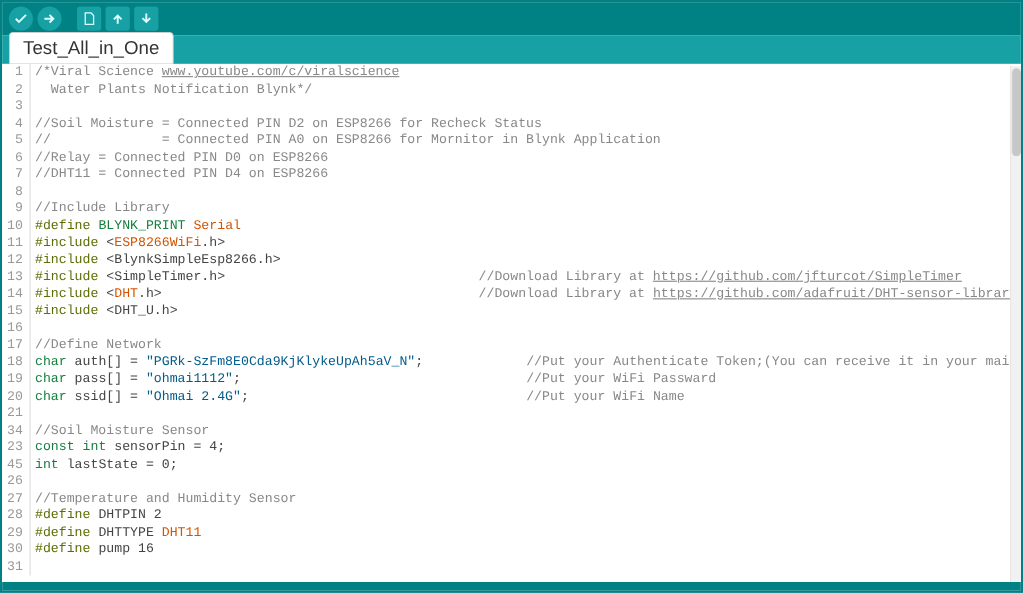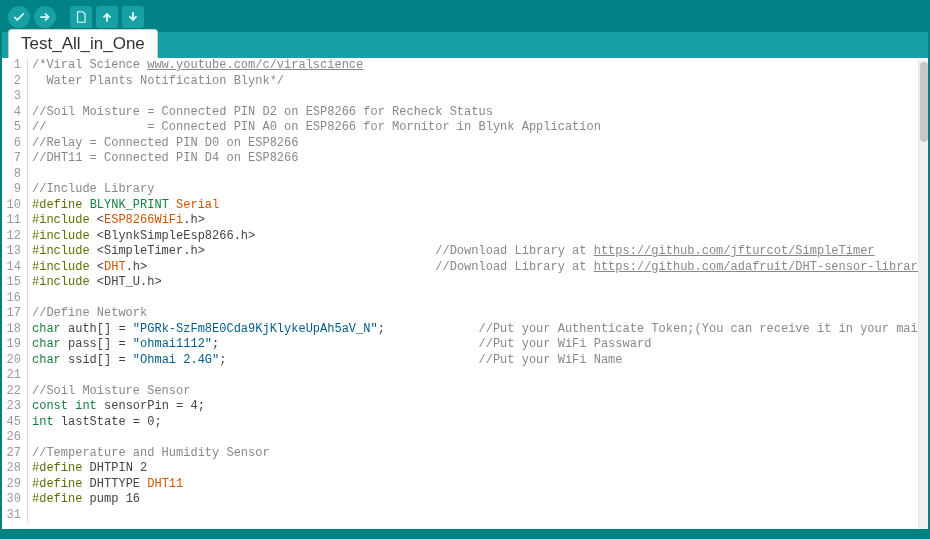--- a/index.html
+++ b/index.html
@@ -172,21 +172,21 @@
       <div class="code-line"><div class="gutter">12</div><div class="code"><span class="c-pp">#include</span><span> &lt;BlynkSimpleEsp8266.h&gt;</span></div></div>
       <div class="code-line"><div class="gutter">13</div><div class="code"><span class="c-pp">#include</span><span> &lt;SimpleTimer.h&gt;                                </span><span class="c-comment">//Download Library at </span><span class="c-link">https://github.com/jfturcot/SimpleTimer</span></div></div>
       <div class="code-line"><div class="gutter">14</div><div class="code"><span class="c-pp">#include</span><span> &lt;</span><span class="c-type">DHT</span><span>.h&gt;                                        </span><span class="c-comment">//Download Library at </span><span class="c-link">https://github.com/adafruit/DHT-sensor-library</span></div></div>
       <div class="code-line"><div class="gutter">15</div><div class="code"><span class="c-pp">#include</span><span> &lt;DHT_U.h&gt;</span></div></div>
       <div class="code-line"><div class="gutter">16</div><div class="code"></div></div>
       <div class="code-line"><div class="gutter">17</div><div class="code"><span class="c-comment">//Define Network</span></div></div>
       <div class="code-line"><div class="gutter">18</div><div class="code"><span class="c-kw">char</span><span> auth[] = </span><span class="c-str">"PGRk-SzFm8E0Cda9KjKlykeUpAh5aV_N"</span><span>;             </span><span class="c-comment">//Put your Authenticate Token;(You can receive it in your mail box)</span></div></div>
       <div class="code-line"><div class="gutter">19</div><div class="code"><span class="c-kw">char</span><span> pass[] = </span><span class="c-str">"ohmai1112"</span><span>;                                    </span><span class="c-comment">//Put your WiFi Passward</span></div></div>
       <div class="code-line"><div class="gutter">20</div><div class="code"><span class="c-kw">char</span><span> ssid[] = </span><span class="c-str">"Ohmai 2.4G"</span><span>;                                   </span><span class="c-comment">//Put your WiFi Name</span></div></div>
       <div class="code-line"><div class="gutter">21</div><div class="code"></div></div>
-      <div class="code-line"><div class="gutter">22</div><div class="code"><span class="c-comment">//Soil Moisture Sensor</span></div></div>
+      <div class="code-line"><div class="gutter">34</div><div class="code"><span class="c-comment">//Soil Moisture Sensor</span></div></div>
       <div class="code-line"><div class="gutter">23</div><div class="code"><span class="c-kw">const</span><span> </span><span class="c-kw">int</span><span> sensorPin = 4;</span></div></div>
       <div class="code-line"><div class="gutter">45</div><div class="code"><span class="c-kw">int</span><span> lastState = 0;</span></div></div>
       <div class="code-line"><div class="gutter">26</div><div class="code"></div></div>
       <div class="code-line"><div class="gutter">27</div><div class="code"><span class="c-comment">//Temperature and Humidity Sensor</span></div></div>
       <div class="code-line"><div class="gutter">28</div><div class="code"><span class="c-pp">#define</span><span> DHTPIN 2</span></div></div>
       <div class="code-line"><div class="gutter">29</div><div class="code"><span class="c-pp">#define</span><span> DHTTYPE </span><span class="c-type">DHT11</span></div></div>
       <div class="code-line"><div class="gutter">30</div><div class="code"><span class="c-pp">#define</span><span> pump 16</span></div></div>
       <div class="code-line"><div class="gutter">31</div><div class="code"></div></div>
     </div>
 

